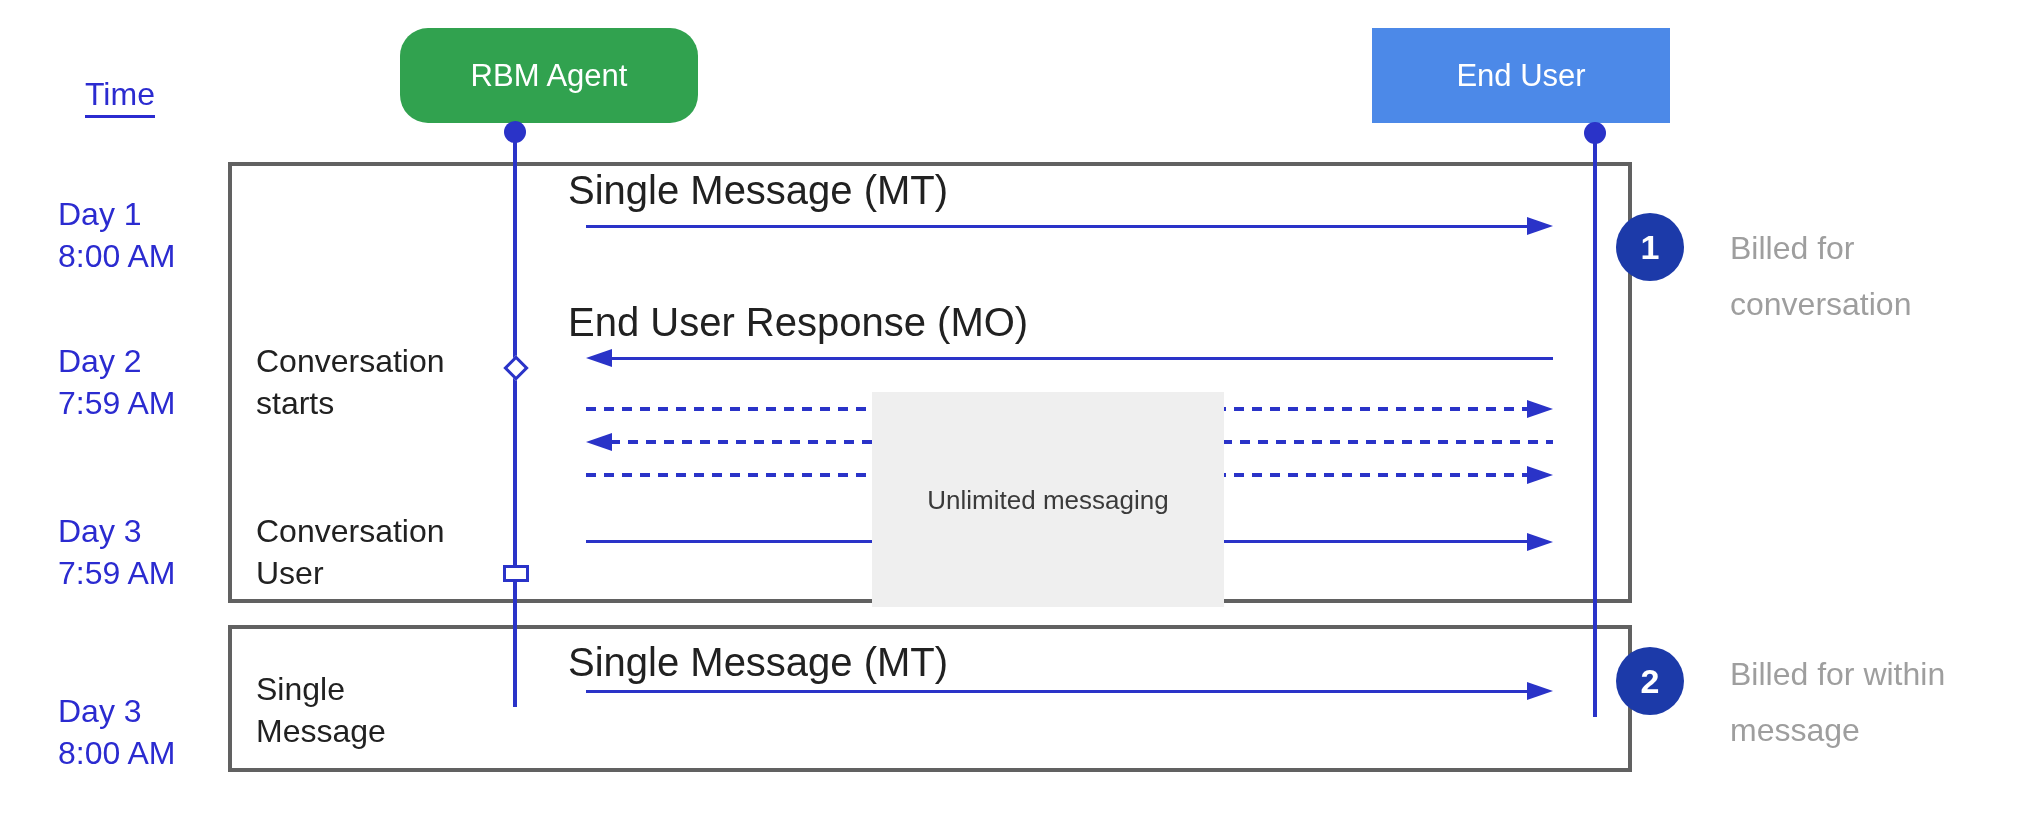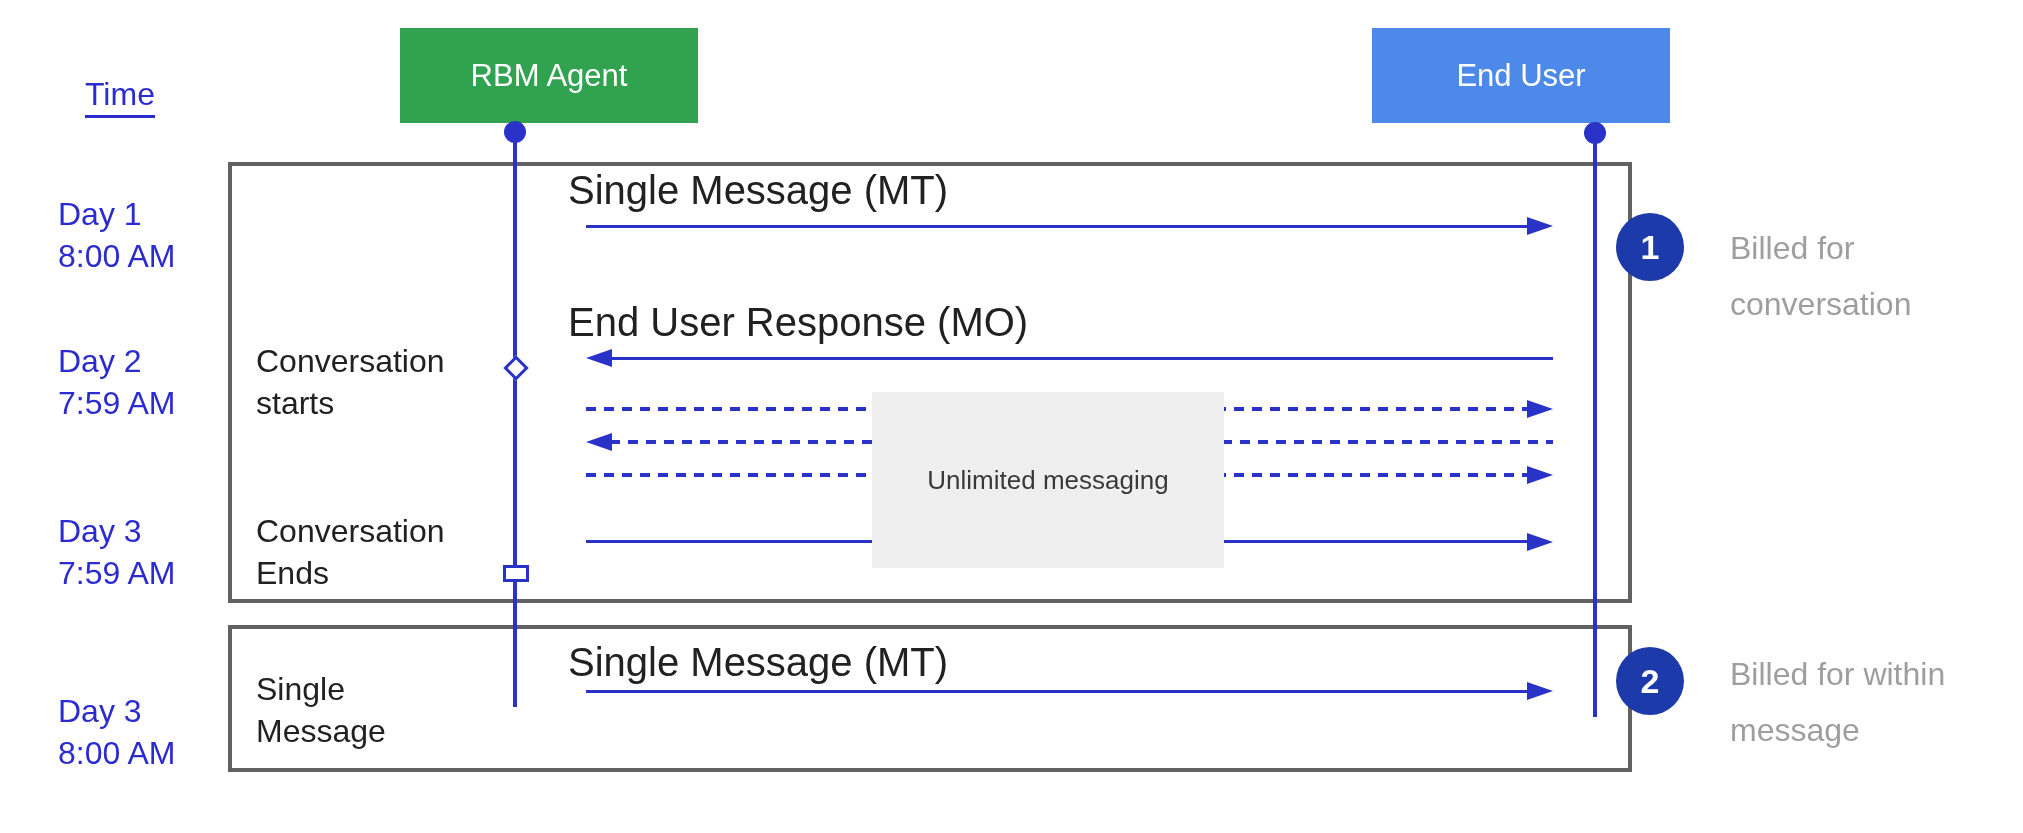--- a/index.html
+++ b/index.html
@@ -8,21 +8,21 @@
     background:var(--canvas-bg,#fff);
     font-family:"Liberation Sans",sans-serif;
     color:var(--black-text,#212121);
   }
   
   .actor{
     position:absolute;top:28px;width:298px;height:95px;
     display:flex;align-items:center;justify-content:center;
     color:#fff;font-size:31px;z-index:2;
   }
-  .actor.green{background:var(--agent-green);}
+  .actor.green{background:var(--agent-green);border-radius:28px;}
   .actor.blue{background:var(--user-blue);}
   
   .lifeline{position:absolute;width:4px;background:var(--line-blue);z-index:4;}
   .dot{position:absolute;width:22px;height:22px;border-radius:50%;background:var(--line-blue);z-index:4;}
   
   .frame{position:absolute;left:228px;width:1404px;border:4px solid var(--frame-border);box-sizing:border-box;background:transparent;z-index:1;}
   
   .tstamp{position:absolute;left:58px;font-size:32px;line-height:42px;color:var(--label-blue);z-index:2;white-space:nowrap;}
   .time{position:absolute;left:58px;top:76px;font-size:32px;color:var(--label-blue);z-index:2;margin-left:27px;}
   .time span{border-bottom:3px solid var(--label-blue);padding-bottom:3px;}
@@ -34,21 +34,21 @@
   .dash{position:absolute;height:4px;z-index:2;
     background:repeating-linear-gradient(to right,var(--line-blue) 0 10px,transparent 10px 18px);}
   .head-r{position:absolute;width:0;height:0;z-index:2;
     border-top:9px solid transparent;border-bottom:9px solid transparent;
     border-left:26px solid var(--line-blue);}
   .head-l{position:absolute;width:0;height:0;z-index:2;
     border-top:9px solid transparent;border-bottom:9px solid transparent;
     border-right:26px solid var(--line-blue);}
   
   .note{
-    position:absolute;left:872px;top:392px;width:352px;height:176px;
+    position:absolute;left:872px;top:392px;width:352px;height:215px;
     background:var(--note-bg);z-index:3;
     display:flex;flex-direction:column;align-items:center;justify-content:center;
     font-size:26px;line-height:36px;color:var(--note-text);text-align:center;
   }
   
   .diamond{position:absolute;left:507px;top:359px;width:12px;height:12px;
     border:3px solid var(--line-blue);background:#fff;transform:rotate(45deg);z-index:5;}
   .endrect{position:absolute;left:503px;top:565px;width:20px;height:11px;
     border:3px solid var(--line-blue);background:#fff;z-index:5;}
   
@@ -122,21 +122,21 @@
   <div class="note">
     <div>Unlimited messaging</div>
   </div>
 
   <div class="blabel" style="left:256px;top:340px;">
     <div>Conversation</div>
     <div>starts</div>
   </div>
   <div class="blabel" style="left:256px;top:510px;">
     <div>Conversation</div>
-    <div>Ends</div>
+    <div>User</div>
   </div>
 
   <div class="diamond"></div>
   <div class="endrect"></div>
 
   <div class="blabel" style="left:256px;top:668px;">
     <div>Single</div>
     <div>Message</div>
   </div>
   <div class="msglabel" style="top:640px;">Single Message (MT)</div>

